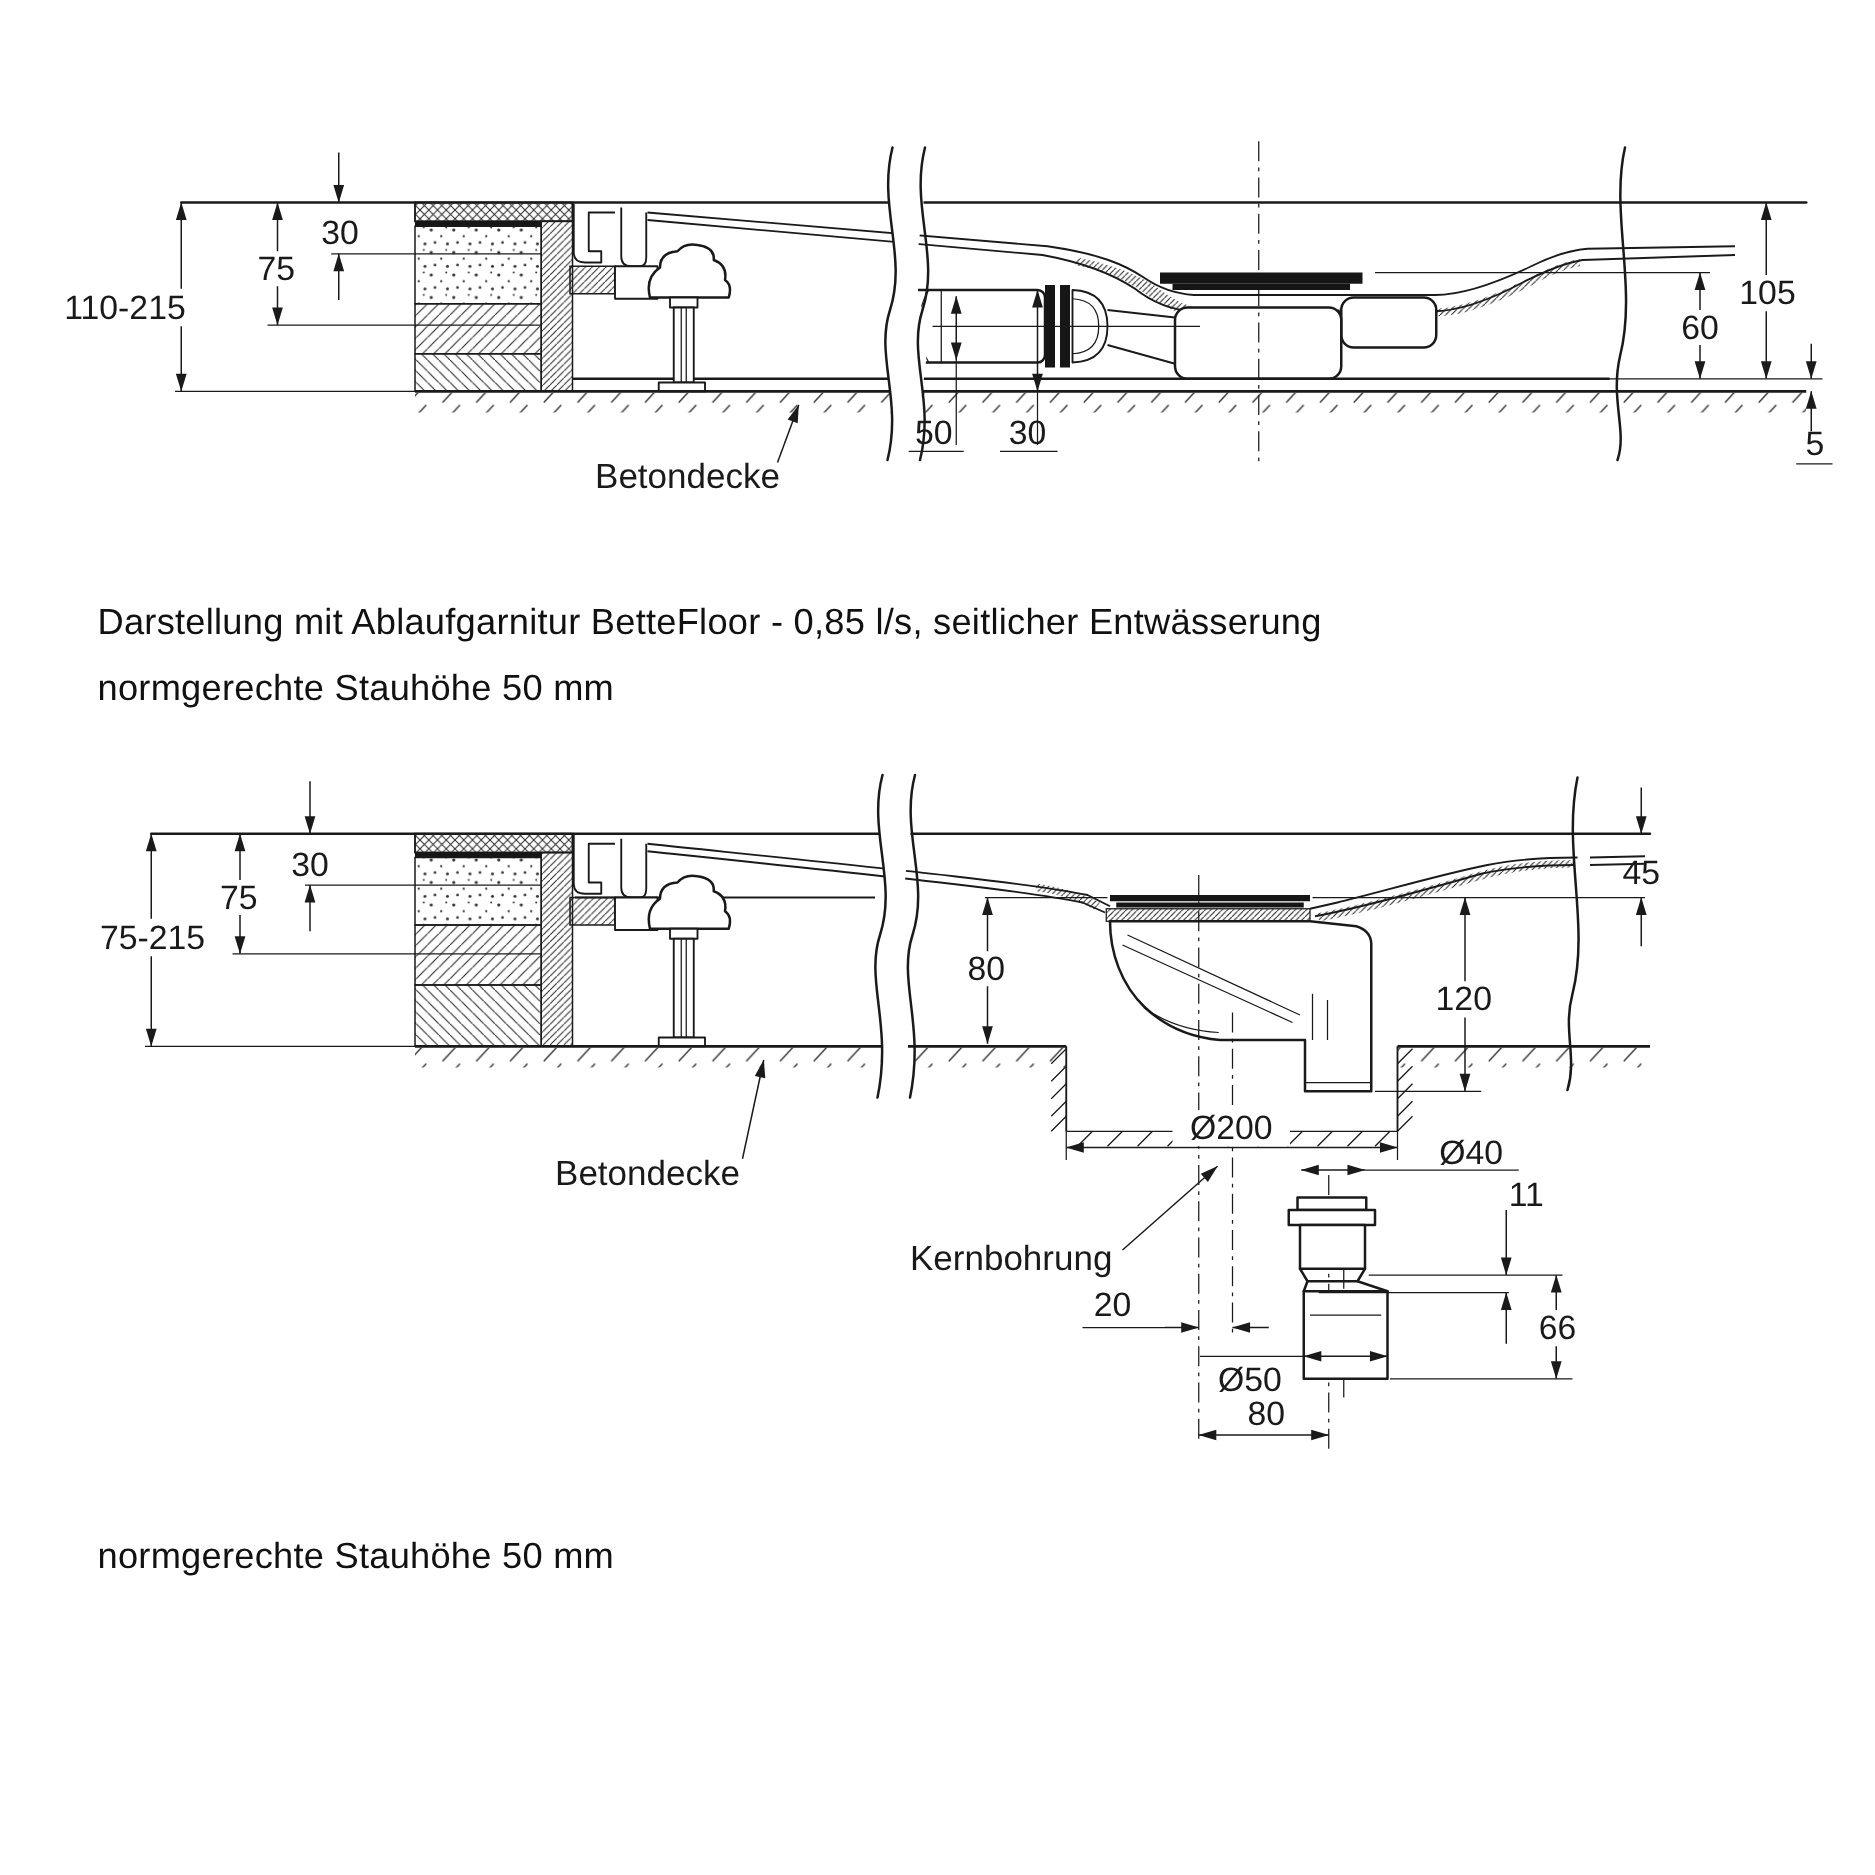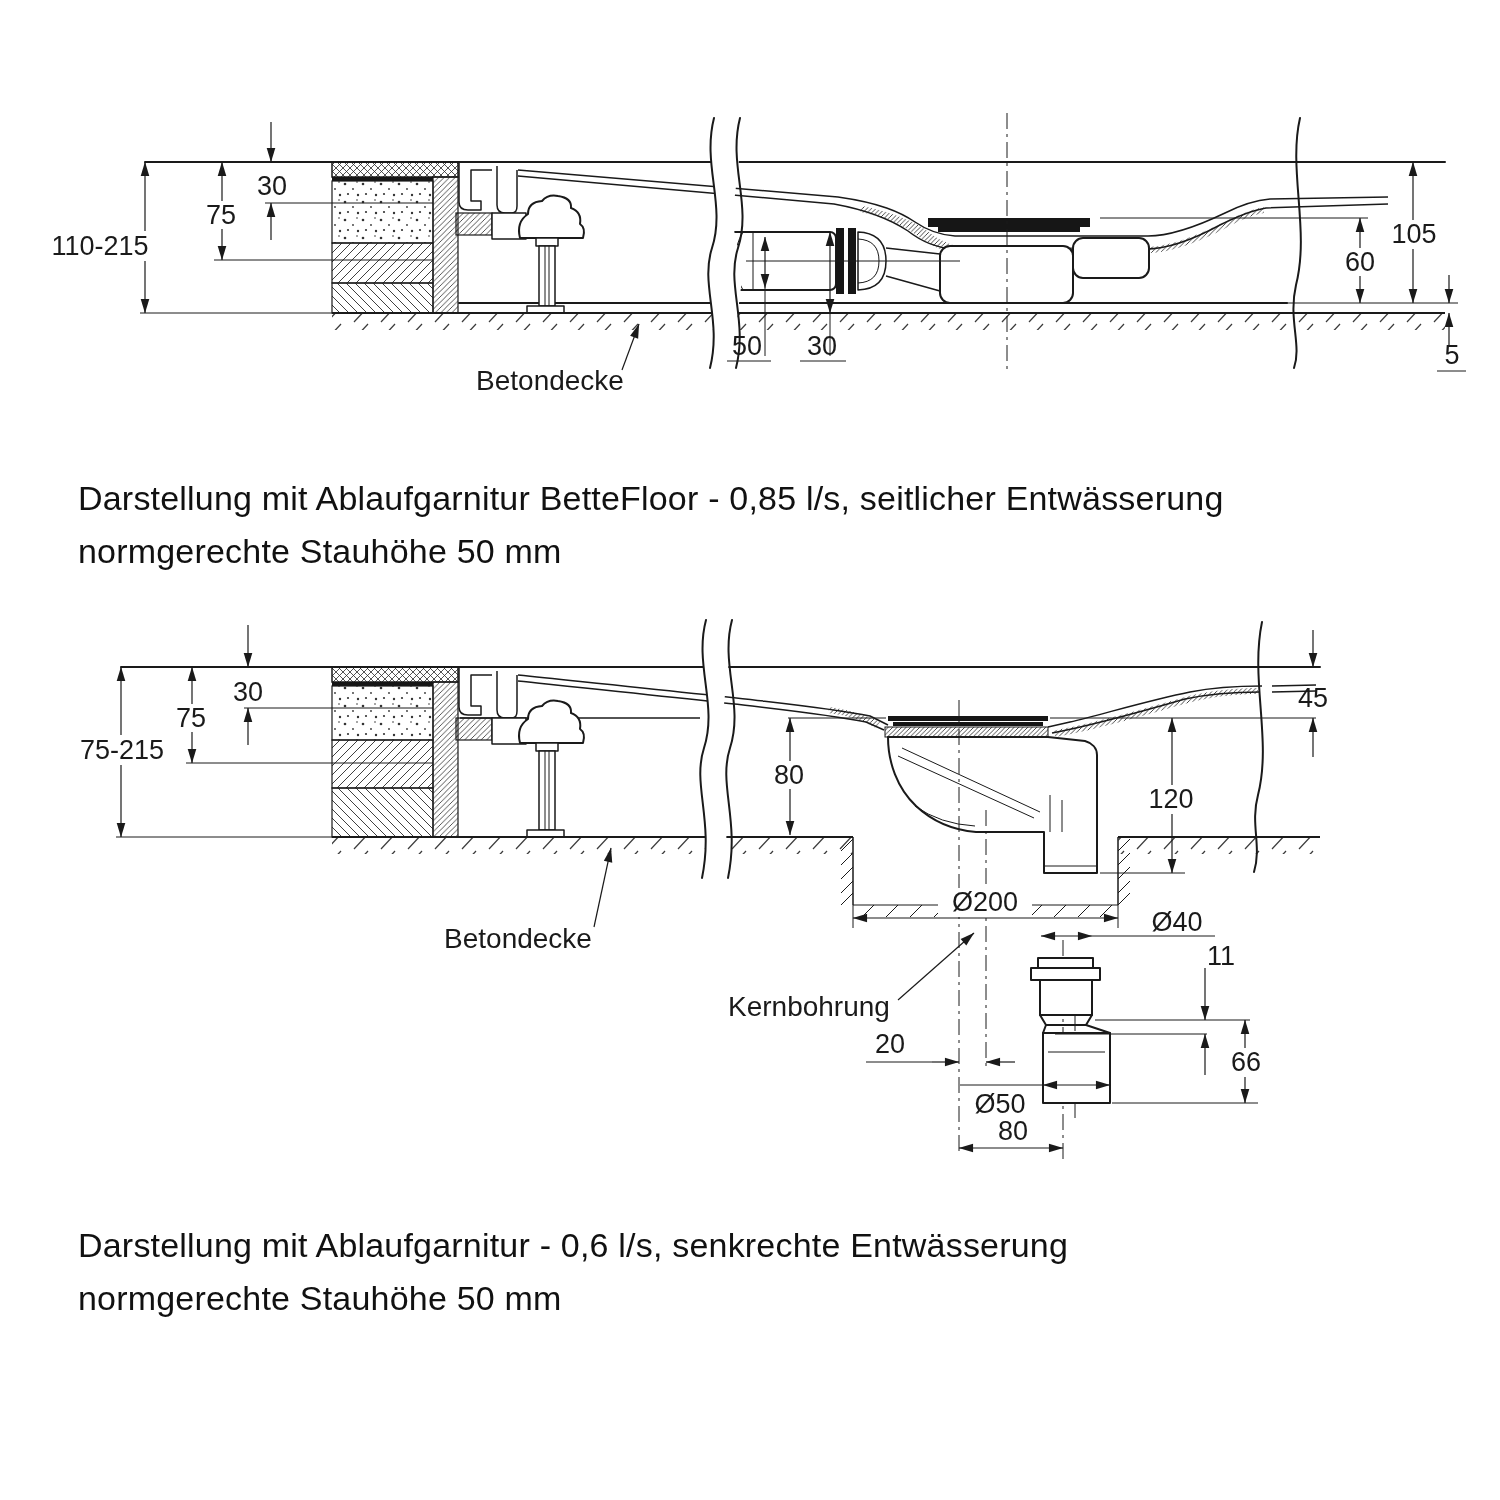--- a/index.html
+++ b/index.html
@@ -12,21 +12,21 @@
   .t{stroke:#1a1a1a;stroke-width:1;fill:none;}
   .d{stroke:#1a1a1a;stroke-width:1.2;fill:none;}
   .cl{stroke:#1a1a1a;stroke-width:1;fill:none;stroke-dasharray:16 5 3 5;}
   .wf{fill:#ffffff;stroke:#1a1a1a;stroke-width:2;stroke-linejoin:round;}
   .wf15{fill:#ffffff;stroke:#1a1a1a;stroke-width:1.5;stroke-linejoin:round;}
   .dk{fill:#161616;stroke:none;}
   text{fill:#1a1a1a;font-family:"Liberation Sans","DejaVu Sans",sans-serif;}
   .dimtxt{font-size:27px;}
   .lbltxt{font-size:28px;}
   .mid{text-anchor:middle;}
-  .caption{position:absolute;left:78px;font-size:34px;line-height:53px;color:#111;letter-spacing:0.2px;}
+  .caption{position:absolute;left:78px;font-size:29px;line-height:53px;color:#111;letter-spacing:0.2px;}
 </style>
 </head>
 <body>
 
 <div id="stage">
 
 <svg width="1500" height="1500" viewBox="0 0 1500 1500">
   <defs>
     <marker id="ar" viewBox="0 0 12 8" refX="11.3" refY="4" markerWidth="13" markerHeight="9" orient="auto-start-reverse">
       <path d="M0.5,0.7 L11.5,4 L0.5,7.3 Z" fill="#1a1a1a"></path>
@@ -284,17 +284,16 @@
     <line class="d" x1="898" y1="1000" x2="974" y2="933" marker-end="url(#ar)"></line>
     <text class="lbltxt" x="728" y="1016">Kernbohrung</text>
   </g>
 </svg>
 
 <div class="caption" style="top:472px">
   <div>Darstellung mit Ablaufgarnitur BetteFloor - 0,85 l/s, seitlicher Entwässerung</div>
   <div>normgerechte Stauhöhe 50 mm</div>
 </div>
 <div class="caption" style="top:1219px">
-  <div>Darstellung mit Ablaufgarnitur - 0,6 l/s, senkrechte Entwässerung</div>
   <div>normgerechte Stauhöhe 50 mm</div>
 </div>
 
 </div>
 
 </body></html>

